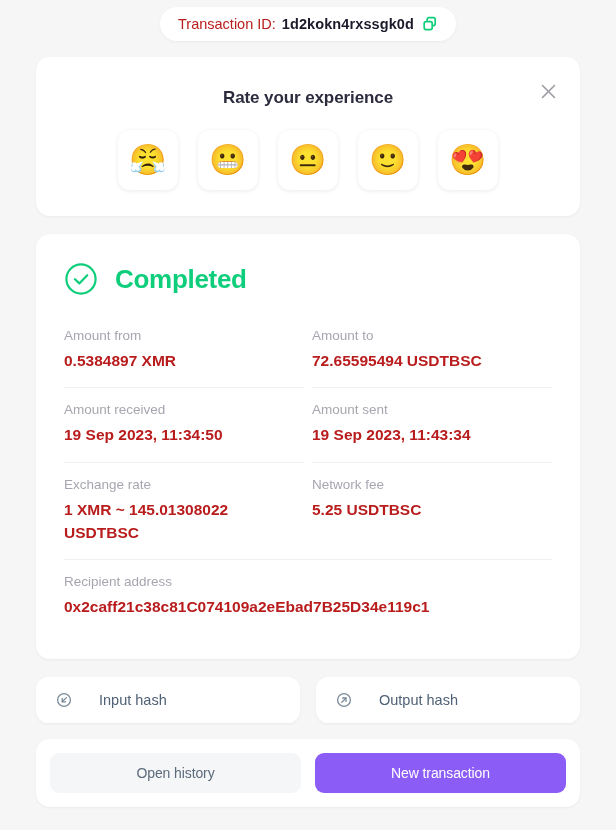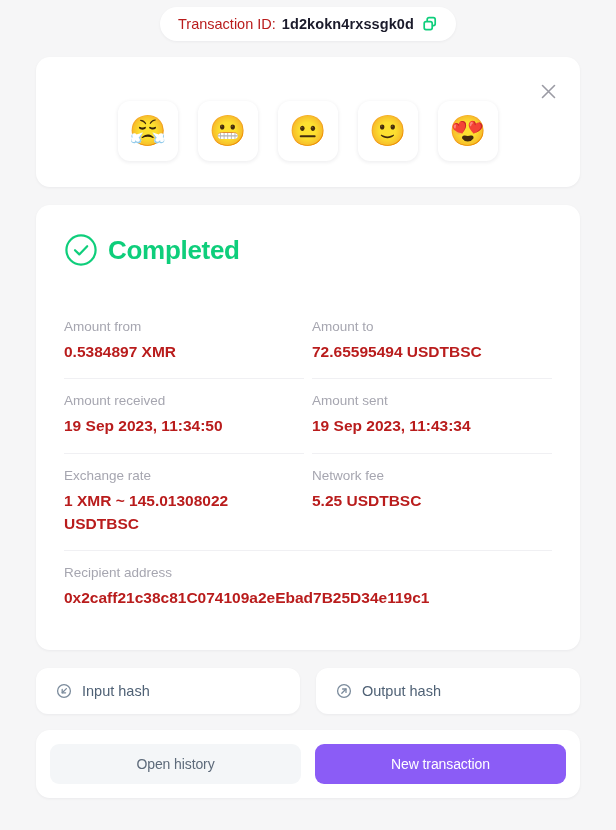--- a/index.html
+++ b/index.html
@@ -101,22 +101,22 @@
   }
 
   
   .details-card {
     margin-top: 18px;
     padding: 28px 28px 26px;
   }
   .status-row {
     display: flex;
     align-items: center;
-    gap: 10px;
-    margin-bottom: 38px;
+    gap: 17px;
+    margin-bottom: 18px;
   }
   .status-text {
     font-size: 26px;
     font-weight: bold;
     color: #0ece7b;
     letter-spacing: -.3px;
   }
 
   .detail-grid {
     display: grid;
@@ -146,21 +146,21 @@
     grid-template-columns: 1fr 1fr;
     gap: 16px;
   }
   .hash-btn {
     background: #ffffff;
     border-radius: 12px;
     box-shadow: 0 1px 3px rgba(24, 24, 44, 0.05);
     height: 46px;
     display: flex;
     align-items: center;
-    gap: 10px;
+    gap: 27px;
     padding: 0 20px;
     cursor: pointer;
     border: none;
     font-family: inherit;
   }
   .hash-label {
     font-size: 14.5px;
     color: #4f6175;
     font-weight: normal;
   }
@@ -205,20 +205,21 @@
       <span class="copy-icon">
         <svg width="16" height="16" viewBox="0 0 16 16" fill="none">
           <rect x="5.2" y="1.6" width="8" height="8" rx="1.8" stroke="#0ece7b" stroke-width="1.7"></rect>
           <rect x="2.2" y="5.6" width="8" height="8" rx="1.8" fill="#ffffff" stroke="#0ece7b" stroke-width="1.7"></rect>
         </svg>
       </span>
     </div>
   </div>
 
   <div class="card rate-card">
+    <div class="rate-title">Rate your experience</div>
     <span class="close-icon">
       <svg width="17" height="17" viewBox="0 0 17 17" fill="none">
         <path d="M2.5 2.5 L14.5 14.5 M14.5 2.5 L2.5 14.5" stroke="#9b9ba4" stroke-width="1.6" stroke-linecap="round"></path>
       </svg>
     </span>
     <div class="emoji-row">
       <button class="emoji-btn">
         <span style="font-size:30px;line-height:1">😤</span>
       </button>
       <button class="emoji-btn">

